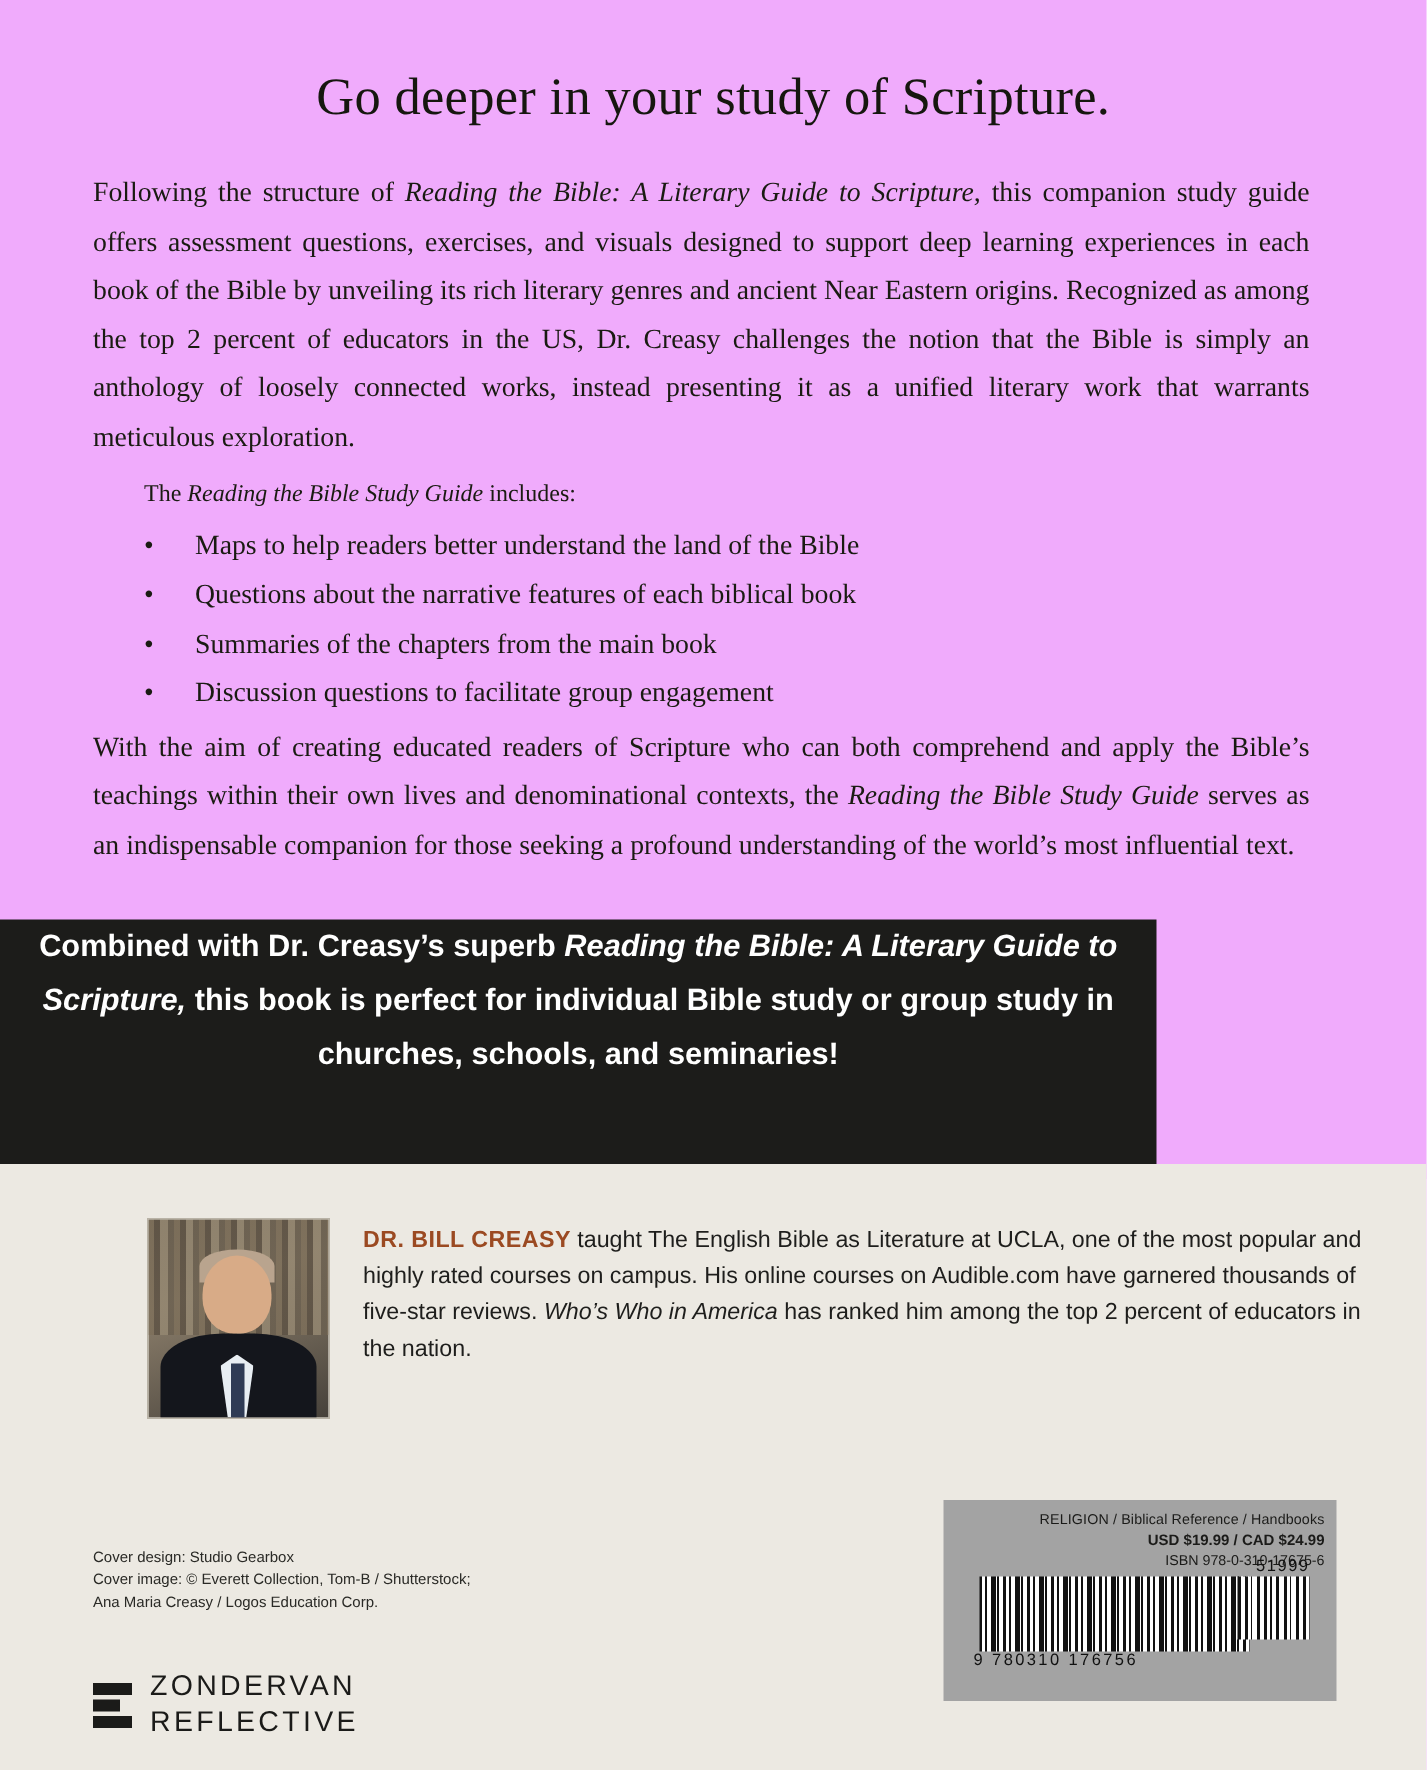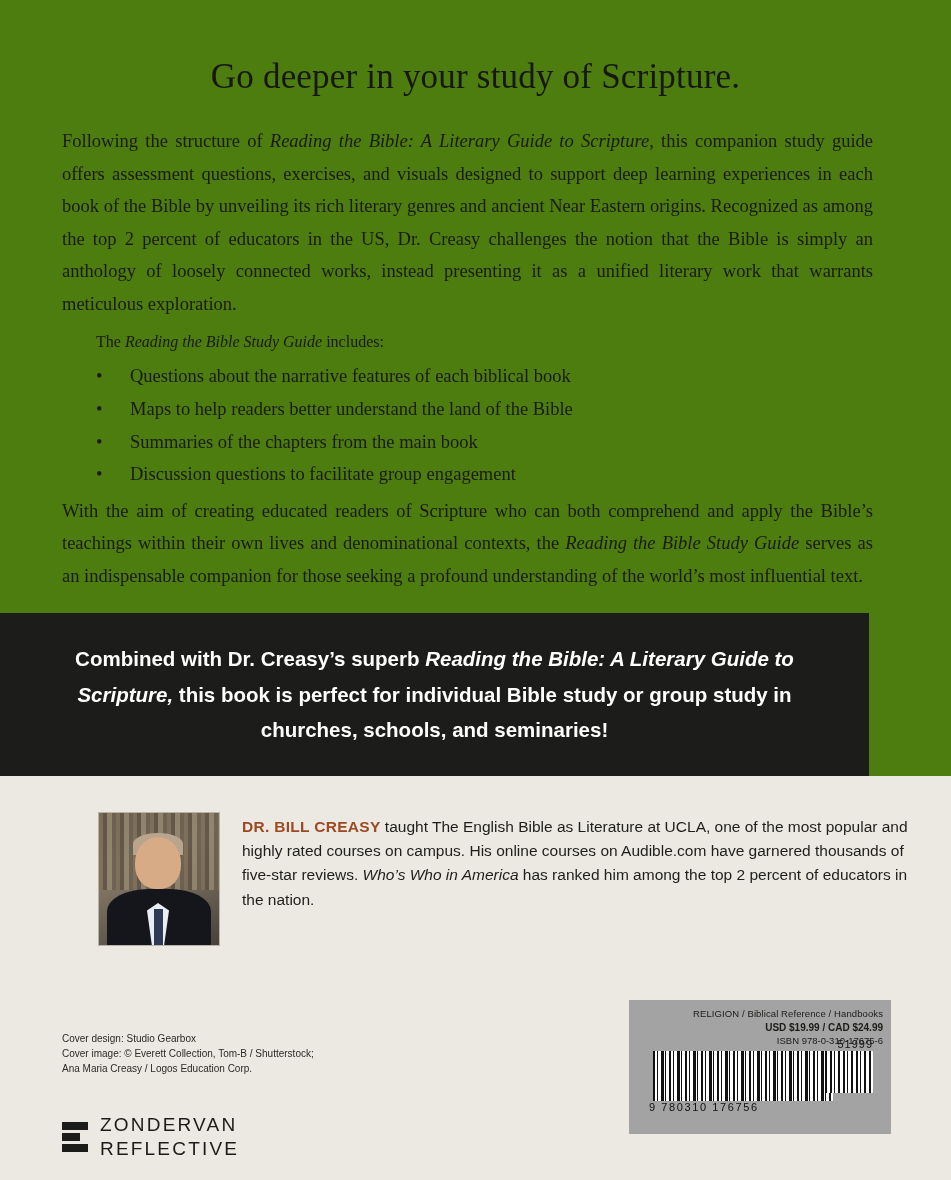--- a/index.html
+++ b/index.html
@@ -19,23 +19,23 @@
     height: 1180px;
     background: #ffffff;
   }
 
   
   .top-panel {
     position: absolute;
     left: 0; top: 0;
     width: 951px;
     height: 786px;
-    background: #4d7c0f;
+    background: #f0abfc;
     box-sizing: border-box;
-    padding: 12px 62px;
+    padding: 0 62px;
   }
   .headline {
     font-family: "Liberation Serif", serif;
     font-size: 35px;
     text-align: center;
     color: #16170f;
     margin-top: 45px;
     letter-spacing: .2px;
     font-weight: 400;
   }
@@ -78,25 +78,25 @@
     top: 0;
   }
   .para-last {
     margin-top: 4px;
   }
 
   
   .black-band {
     position: absolute;
     left: 0; top: 613px;
-    width: 869px;
+    width: 771px;
     height: 163px;
     background: #1c1c1a;
     display: flex;
-    align-items: center;
+    align-items: flex-start;
     justify-content: center;
   }
   .band-text {
     font-family: "Liberation Sans", sans-serif;
     color: #ffffff;
     font-size: 20.5px;
     font-weight: bold;
     text-align: center;
     line-height: 1.75;
     width: 790px;
@@ -334,22 +334,22 @@
       <p>
         <span>Following the structure of </span><em>Reading the Bible: A Literary Guide to Scripture,</em><span> this companion study guide offers assessment questions, exercises, and visuals designed to support deep learning experiences in each book of the Bible by unveiling its rich literary genres and ancient Near Eastern origins. Recognized as among the top 2 percent of educators in the US, Dr. Creasy challenges the notion that the Bible is simply an anthology of loosely connected works, instead presenting it as a unified literary work that warrants meticulous exploration.</span>
       </p>
     </div>
 
     <div class="includes-line">
       <span>The </span><em>Reading the Bible Study Guide</em><span> includes:</span>
     </div>
 
     <ul class="bullets">
+      <li>Maps to help readers better understand the land of the Bible</li>
       <li>Questions about the narrative features of each biblical book</li>
-      <li>Maps to help readers better understand the land of the Bible</li>
       <li>Summaries of the chapters from the main book</li>
       <li>Discussion questions to facilitate group engagement</li>
     </ul>
 
     <div class="body-copy para-last">
       <p>
         <span>With the aim of creating educated readers of Scripture who can both comprehend and apply the Bible’s teachings within their own lives and denominational contexts, the </span><em>Reading the Bible Study Guide</em><span> serves as an indispensable companion for those seeking a profound understanding of the world’s most influential text.</span>
       </p>
     </div>
   </div>

